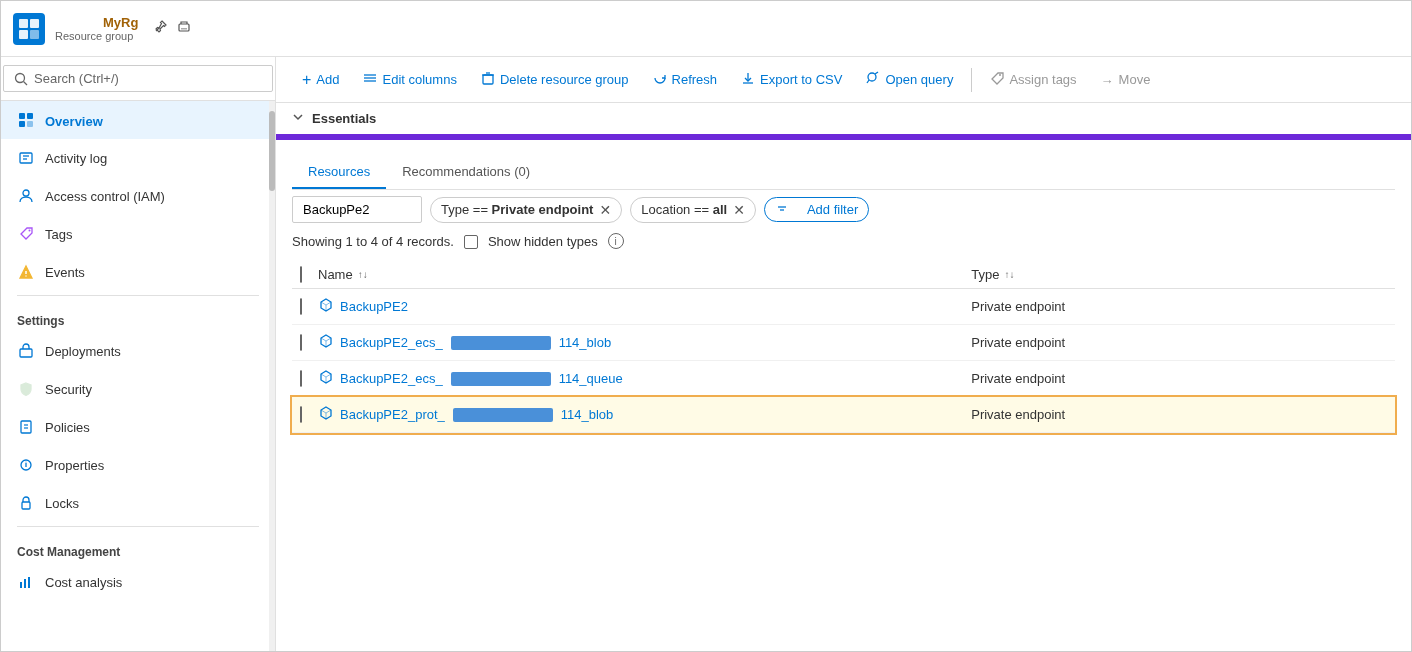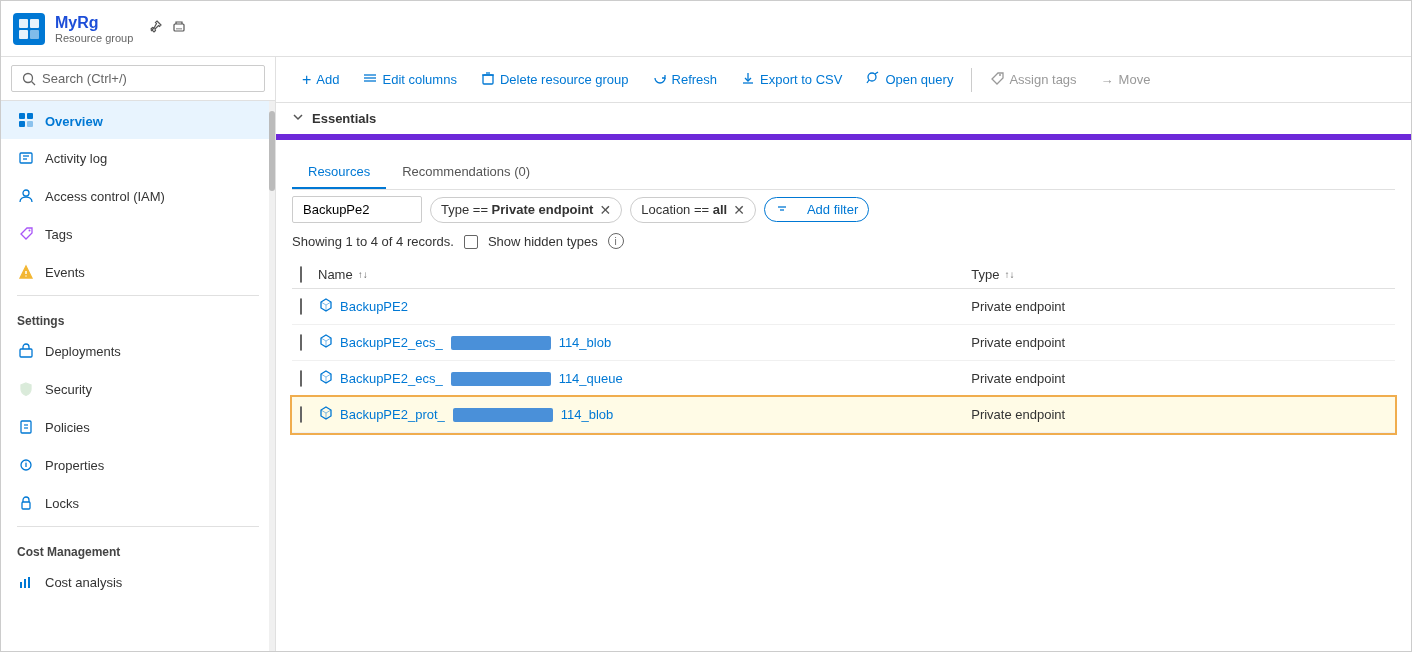--- a/index.html
+++ b/index.html
@@ -4,31 +4,31 @@
   <style>
     * { box-sizing: border-box; margin: 0; padding: 0; font-family: 'Segoe UI', Arial, sans-serif; }
     body { background: #fff; font-size: 13px; color: #333; overflow: hidden; }
 
     .app-container { display: flex; flex-direction: column; width: 1412px; height: 652px; border: 1px solid #ccc; }
 
     
     .top-bar { display: flex; align-items: center; background: #fff; border-bottom: 1px solid #e0e0e0; padding: 6px 12px; gap: 10px; min-height: 56px; }
     .app-icon { width: 32px; height: 32px; background: #0078d4; border-radius: 4px; display: flex; align-items: center; justify-content: center; color: #fff; font-size: 16px; flex-shrink: 0; }
     .app-title { display: flex; flex-direction: column; }
-    .app-title-name { font-size: 16px; font-weight: 600; color: #1d4ed8; }
+    .app-title-name { font-size: 13px; font-weight: 600; color: #a16207; margin-left: 48px; }
     .app-title-sub { font-size: 11px; color: #666; }
     .top-bar-icons { display: flex; gap: 8px; color: #555; font-size: 16px; margin-left: 4px; }
     .top-bar-icon { cursor: pointer; color: #555; }
 
     
     .main-layout { display: flex; flex: 1; overflow: hidden; }
 
     
     .sidebar { width: 275px; min-width: 275px; border-right: 1px solid #e0e0e0; display: flex; flex-direction: column; overflow: hidden; background: #fff; }
-    .sidebar-search { padding: 8px 10px; border-bottom: 1px solid #e0e0e0; }
+    .sidebar-search { padding: 8px 2px; border-bottom: 1px solid #e0e0e0; }
     .sidebar-search-input { width: 100%; padding: 5px 10px; border: 1px solid #ccc; border-radius: 2px; font-size: 13px; color: #666; display: flex; align-items: center; background: #fff; cursor: text; }
     .search-icon-wrap { display: flex; align-items: center; gap: 6px; color: #666; font-size: 13px; }
     .sidebar-scroll-area { overflow-y: auto; flex: 1; position: relative; }
     .scroll-indicator { position: absolute; right: 0; top: 0; width: 6px; height: 100%; background: #f0f0f0; }
     .scroll-thumb { width: 6px; height: 80px; background: #bbb; border-radius: 3px; margin-top: 10px; }
     .sidebar-item { display: flex; align-items: center; gap: 10px; padding: 10px 16px; cursor: pointer; color: #333; font-size: 13px; }
     .sidebar-item.active { background: #e8f4fe; font-weight: 600; color: #0078d4; align-items: flex-end; }
     .sidebar-item-icon { width: 18px; height: 18px; display: flex; align-items: center; justify-content: center; flex-shrink: 0; }
     .sidebar-section-header { padding: 14px 16px 4px; font-size: 12px; font-weight: 600; color: #444; text-transform: none; }
     .sidebar-divider { border: none; border-top: 1px solid #e0e0e0; margin: 4px 16px; }

